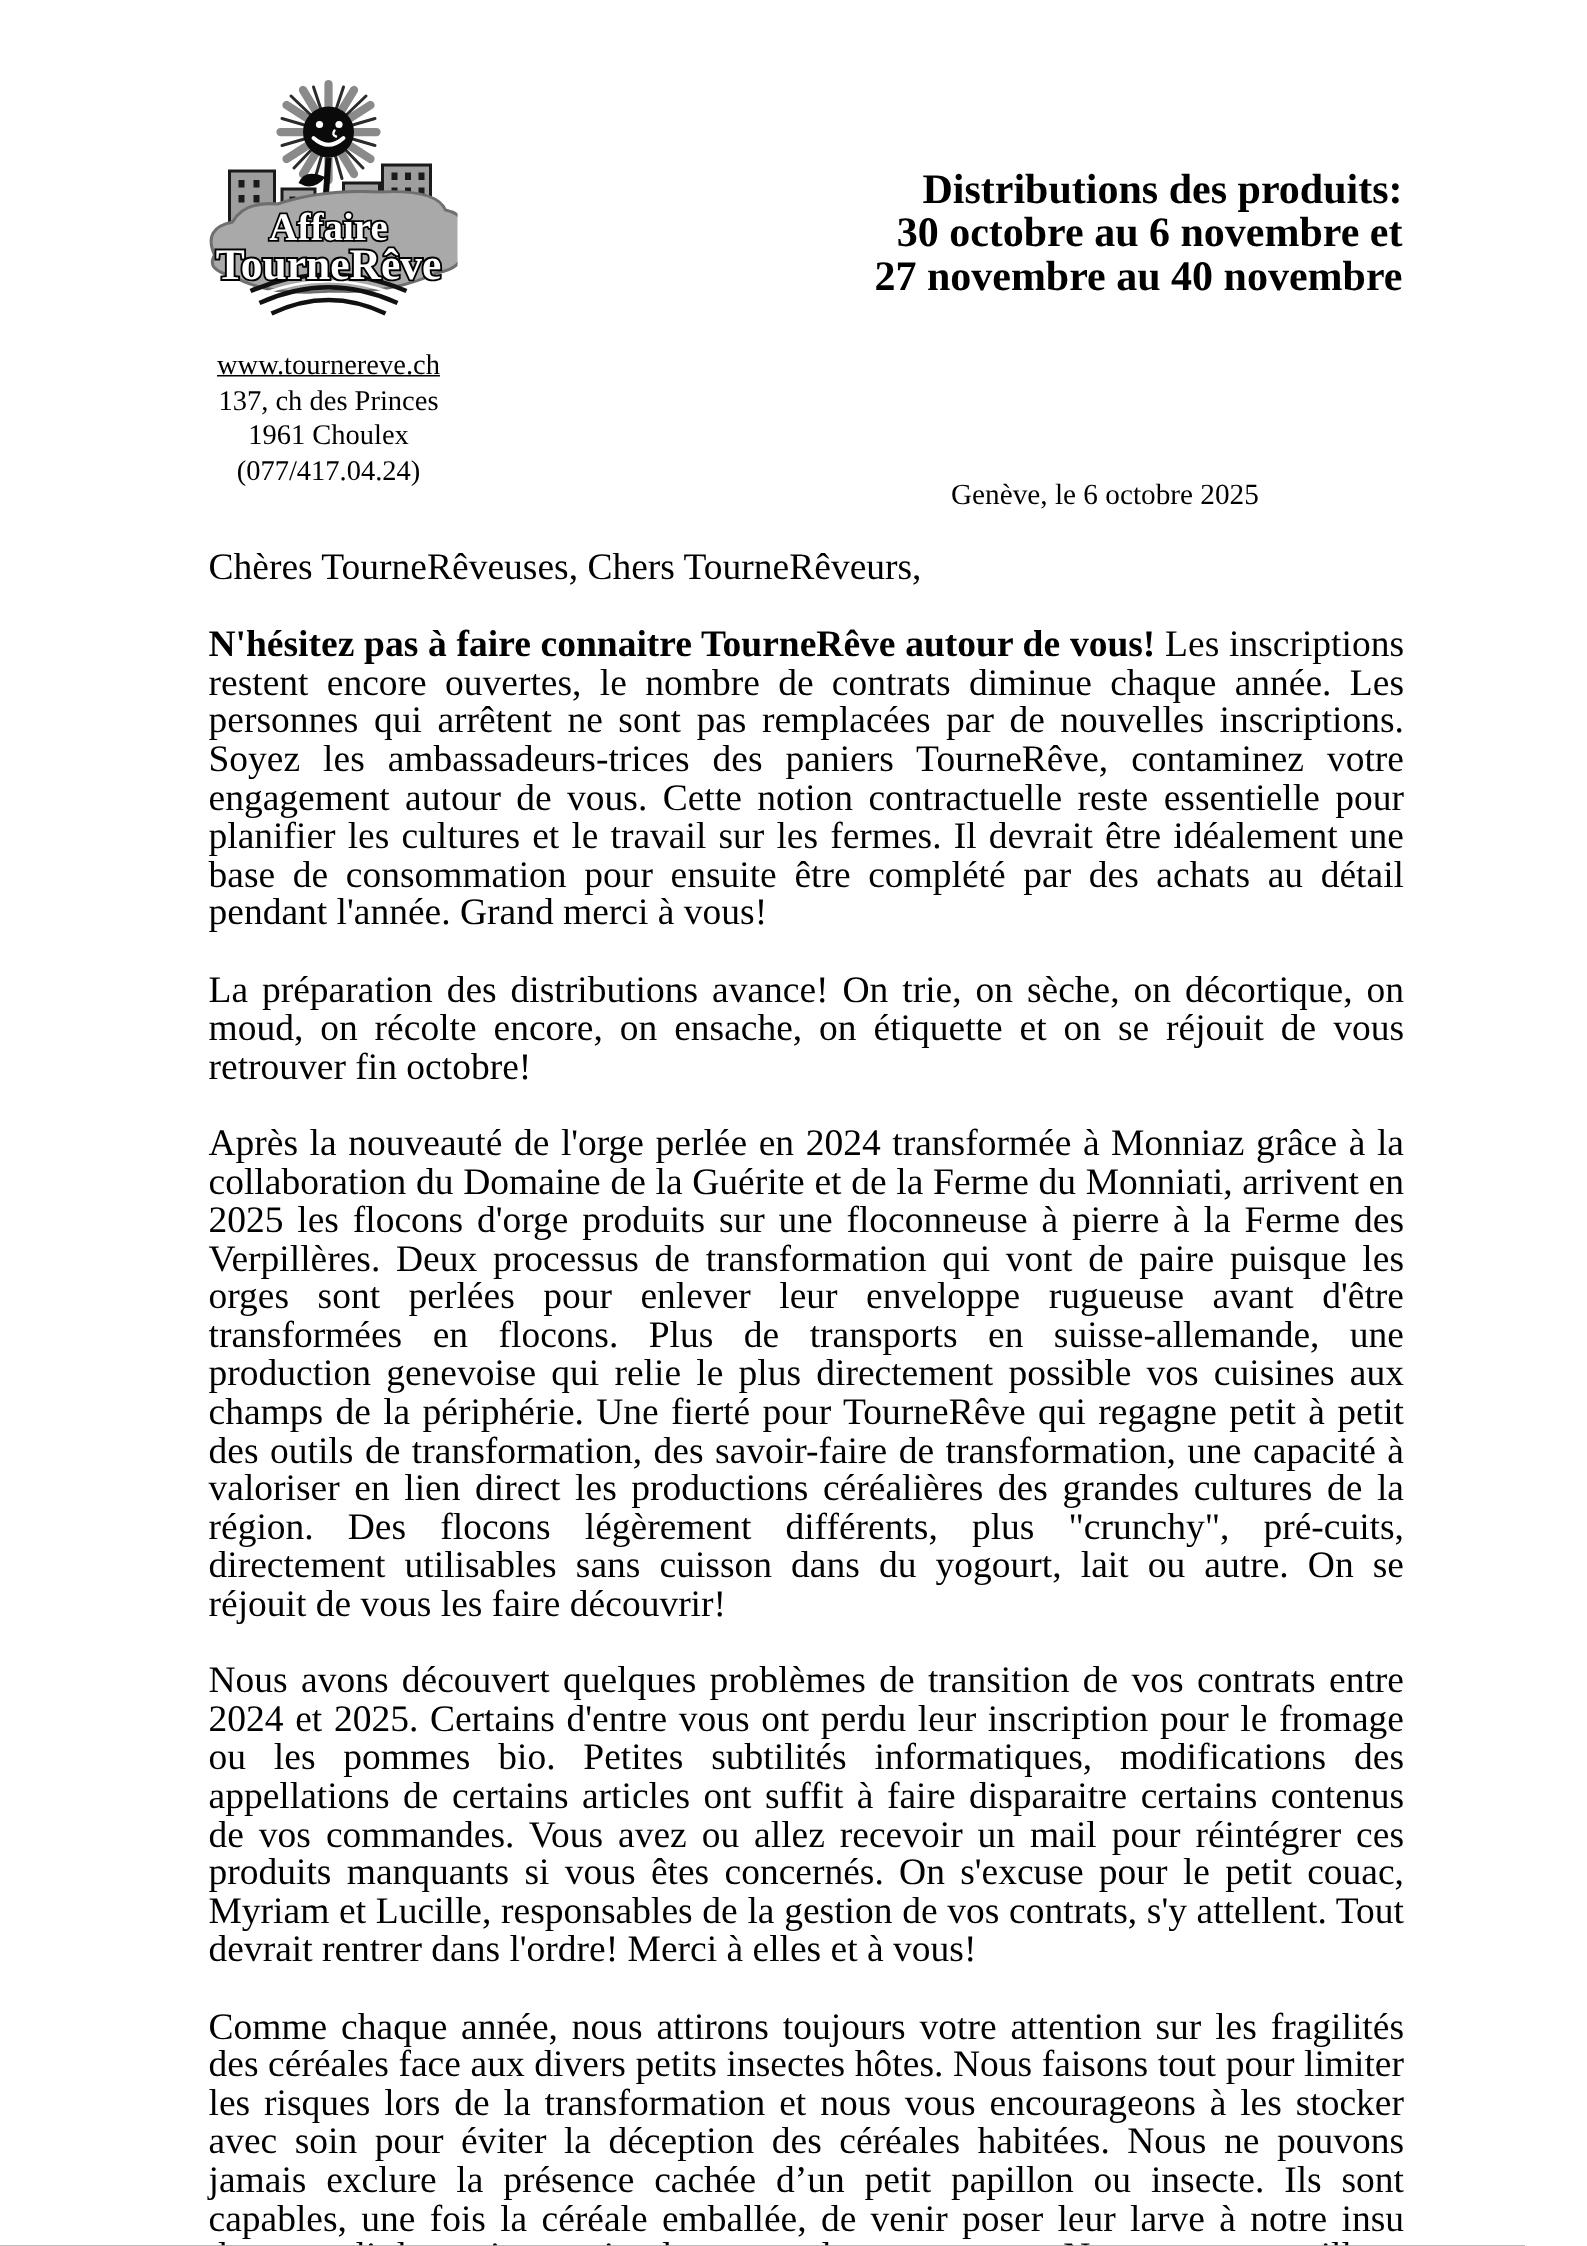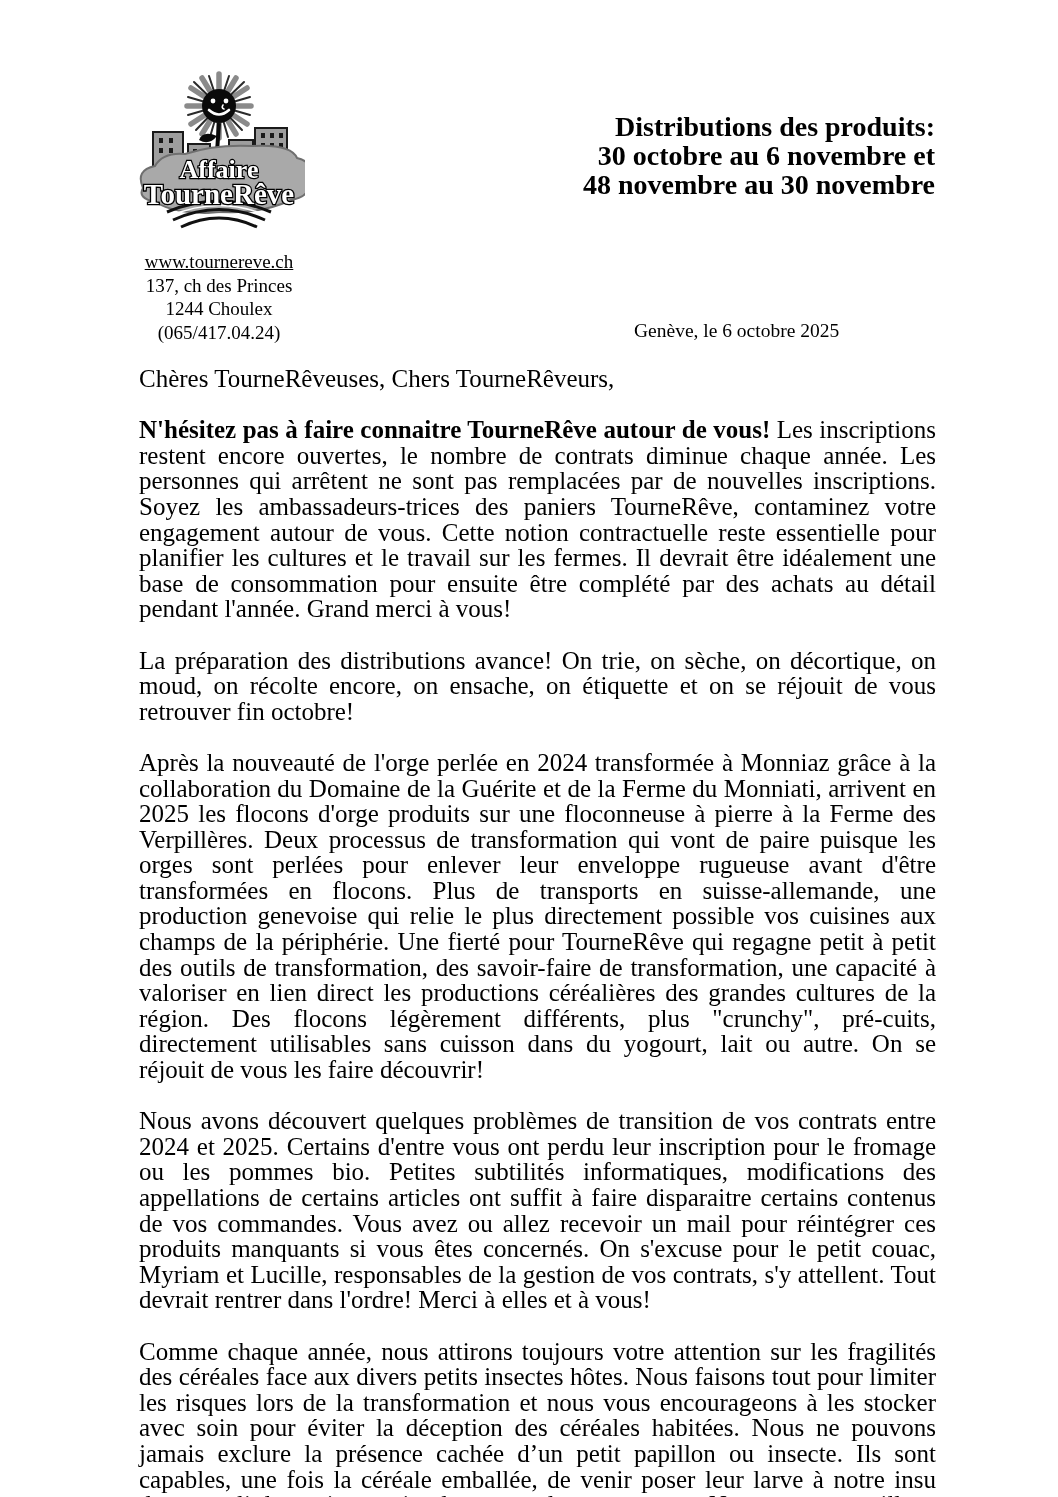--- a/index.html
+++ b/index.html
@@ -10,21 +10,21 @@
     width:1058px; height:1497px;
     margin:0 auto;
     background:#ffffff;
     color:#000;
     font-family:"Liberation Serif", serif;
     overflow:hidden;
   }
 
   
   .logo-block {
-    position:absolute; left:131px; top:70px;
+    position:absolute; left:131px; top:52px;
     width:176px; text-align:center;
   }
   .logo-block svg { display:block; margin:0 auto; }
   .contact {
     margin-top:14px;
     font-size:19px; line-height:23.5px;
     white-space:nowrap;
   }
   .contact .website { text-decoration:underline; color:#000; }
 
@@ -139,29 +139,29 @@
           <path d="M44,154 Q86,134 128,154"></path>
         </g>
         <text x="86" y="108" text-anchor="middle" font-family="Liberation Serif, serif" font-weight="bold" font-size="26" fill="#ffffff" stroke="#000000" stroke-width="2.4" paint-order="stroke">Affaire</text>
         <text x="86" y="134" text-anchor="middle" font-family="Liberation Serif, serif" font-weight="bold" font-size="29" fill="#ffffff" stroke="#000000" stroke-width="2.6" paint-order="stroke">TourneRêve</text>
       </g>
     </svg>
 
     <div class="contact">
       <div><a href="#" class="website">www.tournereve.ch</a></div>
       <div>137, ch des Princes</div>
-      <div>1244 Choulex</div>
-      <div>(065/417.04.24)</div>
+      <div>1961 Choulex</div>
+      <div>(077/417.04.24)</div>
     </div>
   </div>
 
   <div class="title-block">
     <div>Distributions des produits:</div>
     <div>30 octobre au 6 novembre et</div>
-    <div>48 novembre au 30 novembre</div>
+    <div>27 novembre au 40 novembre</div>
   </div>
 
   <div class="dateline">Genève, le 6 octobre 2025</div>
 
   <div class="letter-body">
     <p class="salutation">Chères TourneRêveuses, Chers TourneRêveurs,</p>
 
     <p><strong>N'hésitez pas à faire connaitre TourneRêve autour de vous!</strong> <span>Les inscriptions restent encore ouvertes, le nombre de contrats diminue chaque année. Les personnes qui arrêtent ne sont pas remplacées par de nouvelles inscriptions. Soyez les ambassadeurs-trices des paniers TourneRêve, contaminez votre engagement autour de vous. Cette notion contractuelle reste essentielle pour planifier les cultures et le travail sur les fermes. Il devrait être idéalement une base de consommation pour ensuite être complété par des achats au détail pendant l'année. Grand merci à vous!</span></p>
 
     <p>La préparation des distributions avance! On trie, on sèche, on décortique, on moud, on récolte encore, on ensache, on étiquette et on se réjouit de vous retrouver fin octobre!</p>

